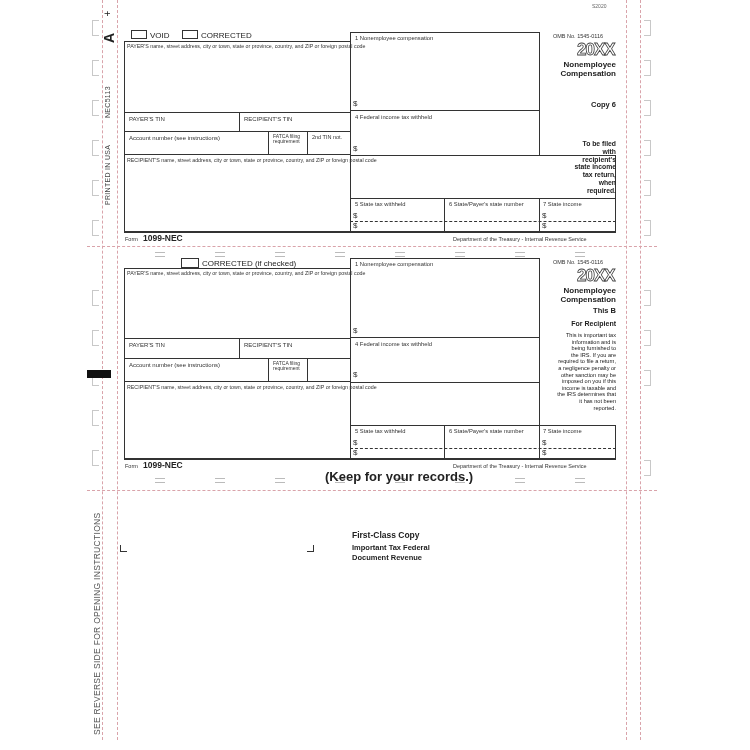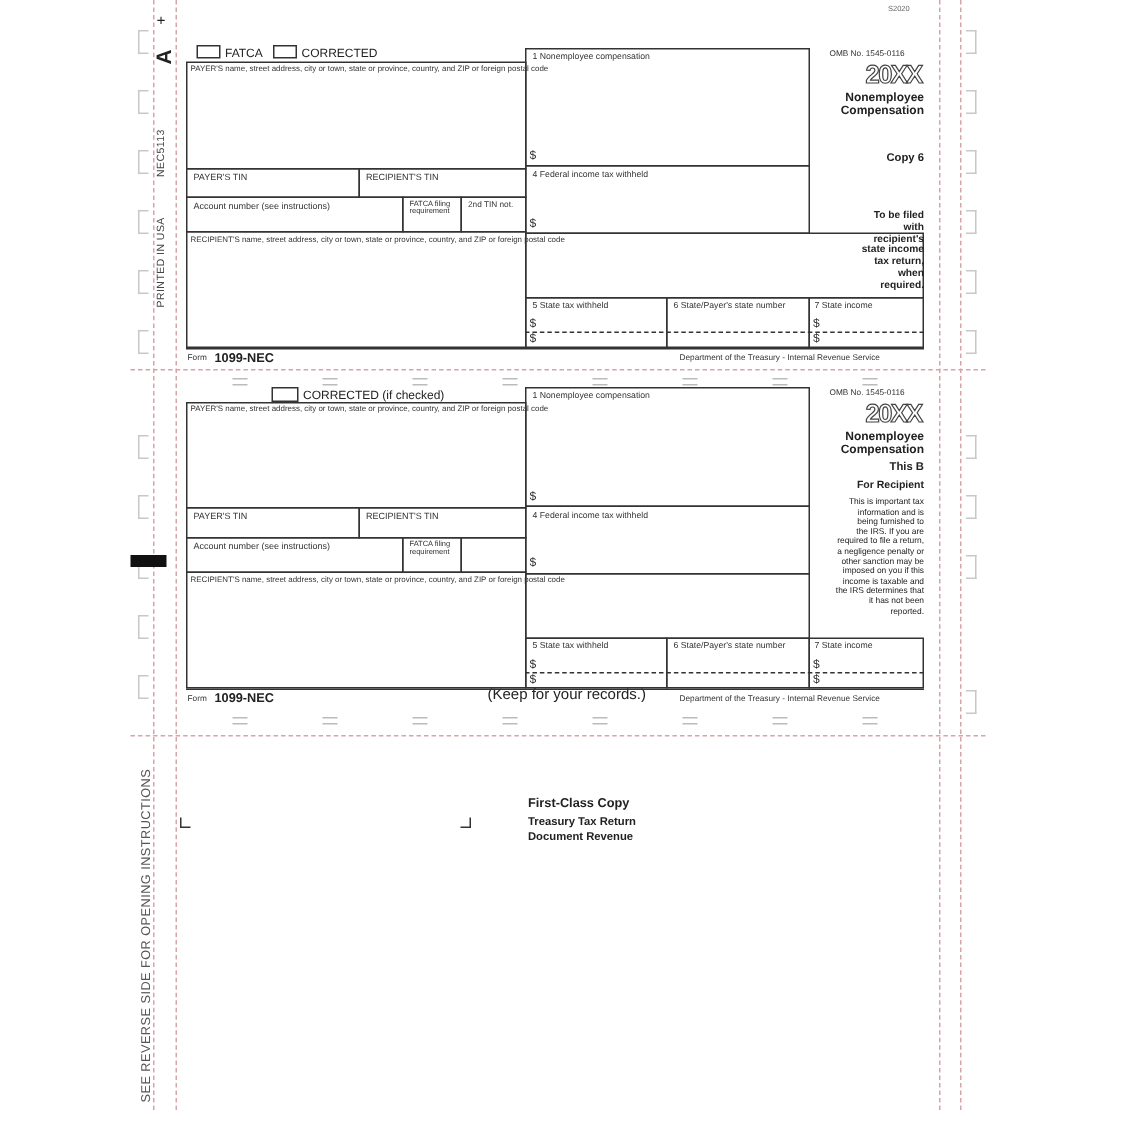--- a/index.html
+++ b/index.html
@@ -81,21 +81,21 @@
 
 <div class="abs" style="left:104px;top:30px;font-size:14px;font-weight:bold;transform:rotate(-90deg);">A</div>
 <div class="abs" style="left:105px;top:8px;font-size:10px;transform:rotate(-90deg);">+</div>
 <div class="vtext" style="left:104px;top:118px;">NEC5113</div>
 <div class="vtext" style="left:104px;top:205px;">PRINTED IN USA</div>
 <div class="vtext" style="left:92px;top:735px;font-size:8.5px;color:#555;">SEE REVERSE SIDE FOR OPENING INSTRUCTIONS</div>
 <div class="abs" style="left:592px;top:3px;font-size:5px;color:#666;">S2020</div>
 
 <div>
   <div class="chk" style="left:131px;top:30px;"></div>
-  <span class="abs" style="left:150px;top:31px;font-size:8px;">FATCA</span>
+  <span class="abs" style="left:150px;top:31px;font-size:8px;">VOID</span>
   <div class="chk" style="left:182px;top:30px;"></div>
   <span class="abs" style="left:201px;top:31px;font-size:8px;">CORRECTED</span>
 
   <div class="box" style="left:124px;top:41px;width:227px;height:72px;">
     <span class="lbl" style="left:2px;top:2px;">PAYER'S name, street address, city or town, state or province, country, and ZIP or foreign postal code</span>
   </div>
   <div class="box" style="left:124px;top:112px;width:116px;height:20px;">
     <span class="lbl" style="left:4px;top:3px;font-size:6px;">PAYER'S TIN</span>
   </div>
   <div class="box" style="left:239px;top:112px;width:112px;height:20px;">
@@ -229,24 +229,24 @@
       <div>other sanction may be</div>
       <div>imposed on you if this</div>
       <div>income is taxable and</div>
       <div>the IRS determines that</div>
       <div>it has not been</div>
       <div>reported.</div>
   </div>
 
   <span class="abs sm" style="left:125px;top:463px;">Form</span>
   <span class="abs" style="left:143px;top:460px;font-size:8.5px;font-weight:bold;">1099-NEC</span>
-  <span class="abs" style="left:325px;top:458px;font-size:10px;">(Keep for your records.)</span>
+  <span class="abs" style="left:325px;top:469px;font-size:13px;font-weight:bold;">(Keep for your records.)</span>
   <span class="abs sm" style="left:453px;top:463px;">Department of the Treasury - Internal Revenue Service</span>
   <div class="hline" style="left:124px;top:459px;width:492px;"></div>
 </div>
 
 <div>
   <div class="abs" style="left:120px;top:545px;width:6px;height:6px;border-left:1px solid #333;border-bottom:1px solid #333;"></div>
   <div class="abs" style="left:307px;top:545px;width:6px;height:6px;border-right:1px solid #333;border-bottom:1px solid #333;"></div>
   <div class="abs" style="left:352px;top:530px;font-size:8.5px;font-weight:bold;">First-Class Copy</div>
-  <div class="abs" style="left:352px;top:543px;font-size:7.5px;font-weight:bold;">Treasury Tax Return</div>
+  <div class="abs" style="left:352px;top:543px;font-size:7.5px;font-weight:bold;">Important Tax Federal</div>
   <div class="abs" style="left:352px;top:553px;font-size:7.5px;font-weight:bold;">Document Revenue</div>
 </div>
 
 </body></html>

